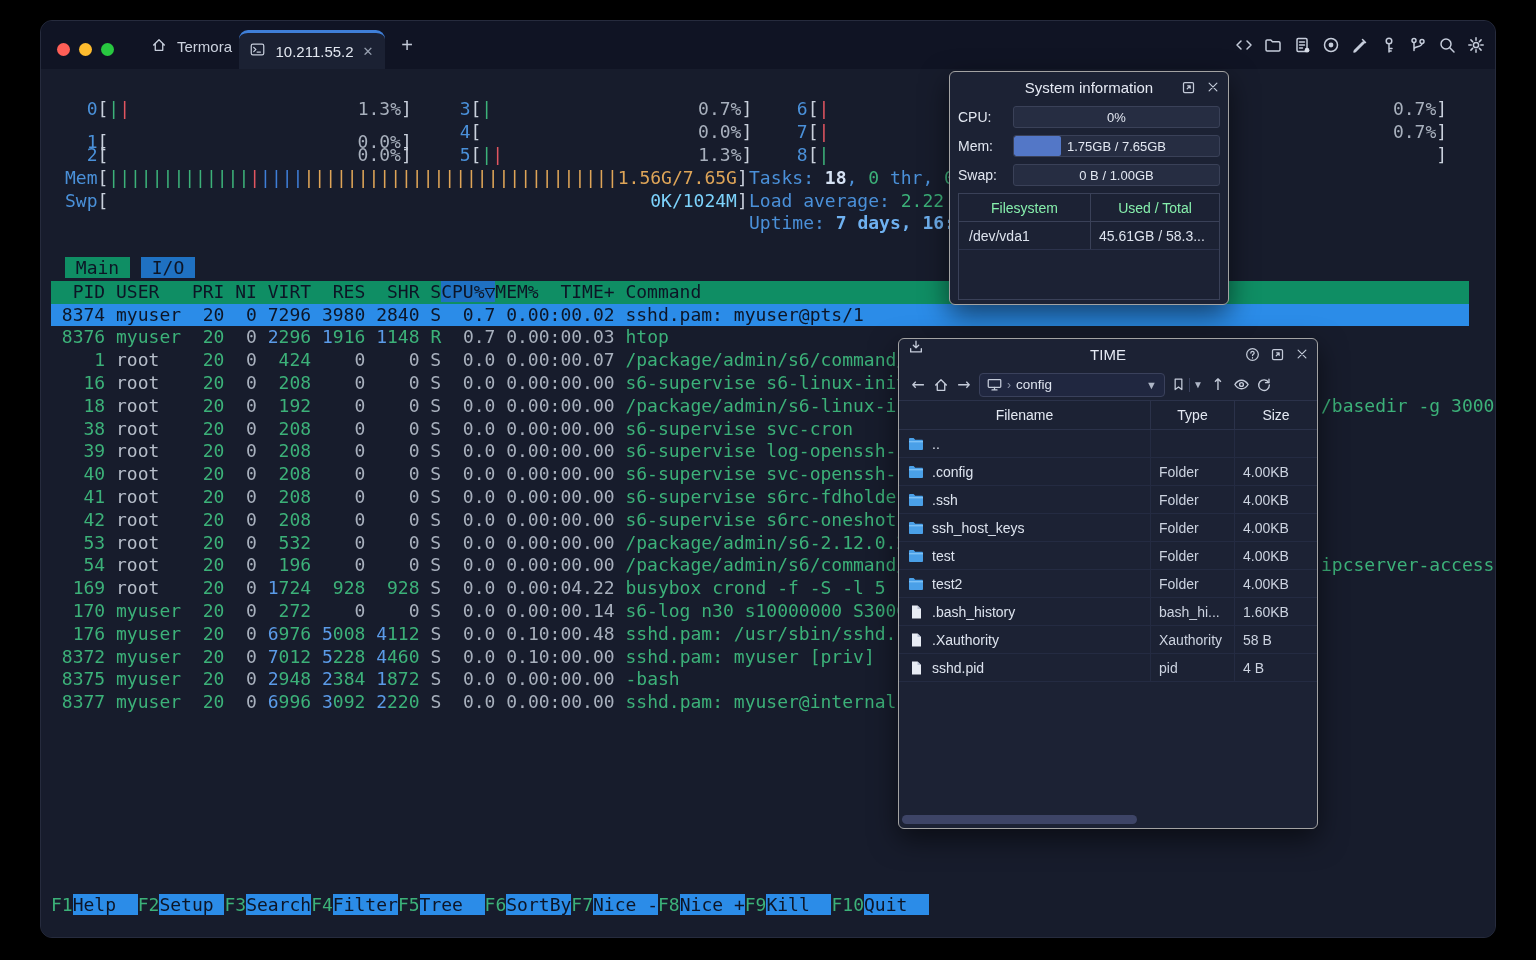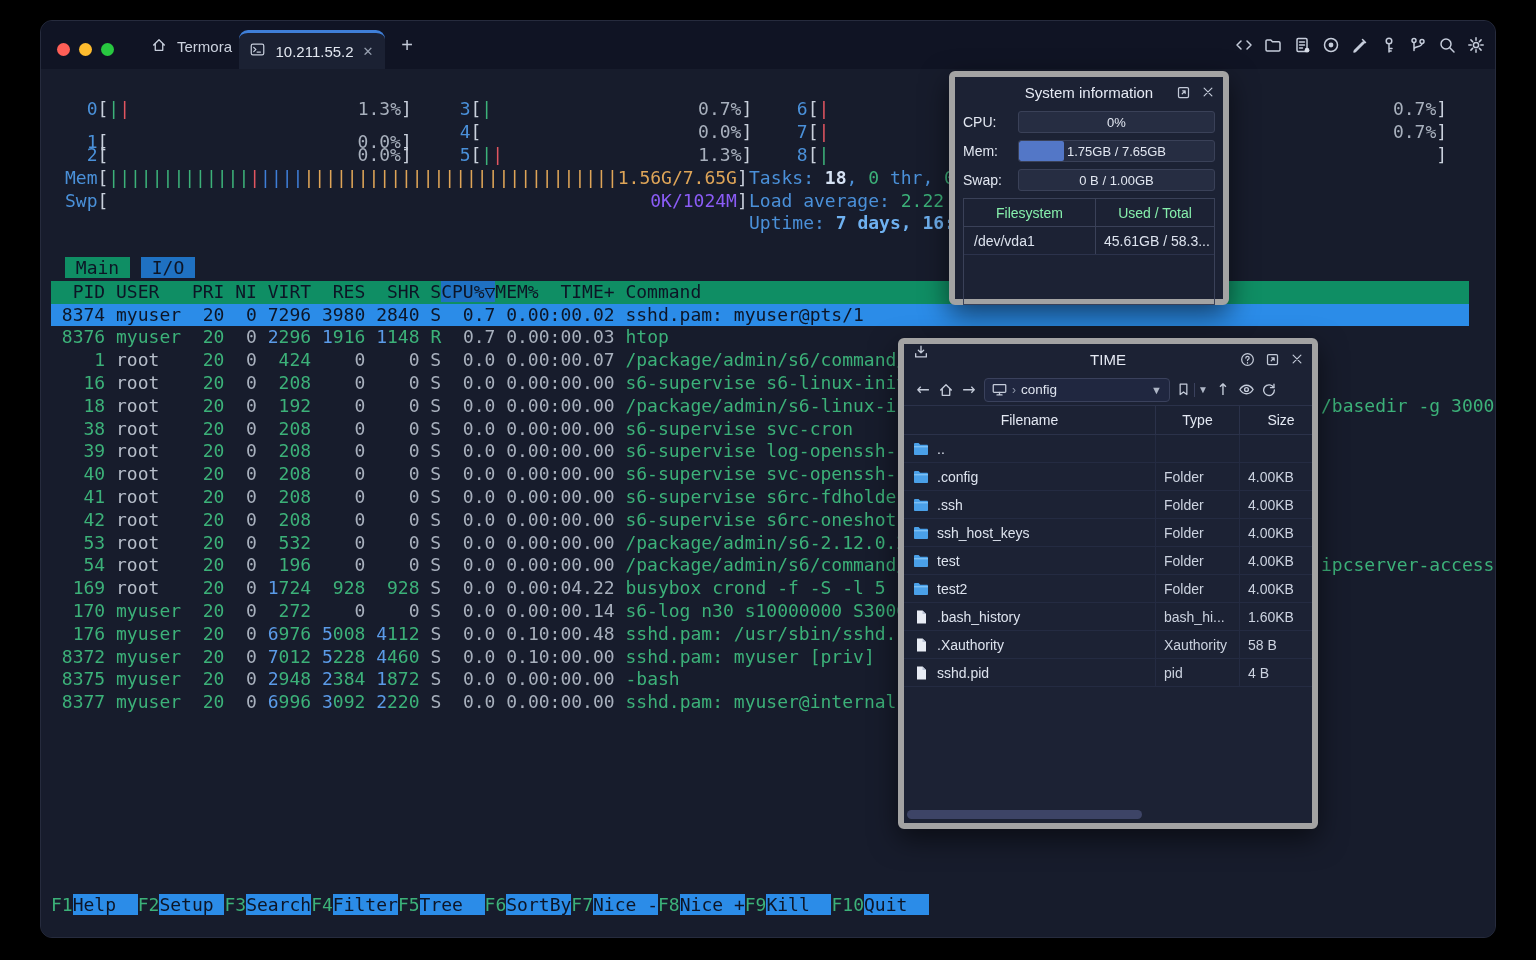--- a/index.html
+++ b/index.html
@@ -18,21 +18,21 @@
            display:flex;align-items:center;justify-content:center;}
   .toolbar{position:absolute;right:10px;top:15px;display:flex;gap:11px;align-items:center;}
   .tbi{width:18px;height:18px;display:inline-flex;}
   .tbi svg{stroke:#c5ccda;fill:none;stroke-width:1.5;stroke-linecap:round;stroke-linejoin:round;}
   
   .termbg{position:absolute;left:0;top:48px;right:0;bottom:0;background:#171c2c;}
   #htop-layer{position:absolute;left:0;top:0;width:1456px;height:918px;z-index:1;
               font-family:"DejaVu Sans Mono",monospace;font-size:18px;}
   .tl{position:absolute;white-space:pre;line-height:22.8px;height:22.8px;color:#c9d0dc;}
   
-  .panel{position:absolute;background:#1c2234;border:6px solid #a3a3a3;border-radius:6px;
+  .panel{position:absolute;background:#1c2234;border:1px solid #a3a3a3;border-radius:6px;
          box-shadow:0 10px 28px rgba(0,0,0,.55);font-family:"Liberation Sans",sans-serif;
          color:#dfe4ee;z-index:10;box-sizing:border-box;}
   .ptitle{height:30px;display:flex;align-items:center;justify-content:center;position:relative;
           font-size:15px;color:#e6eaf4;}
   .pticons{position:absolute;right:8px;top:0;height:30px;display:flex;align-items:center;gap:10px;}
   .pticons .tbi svg{stroke:#c3cad8;}
   .ptleft{position:absolute;left:9px;top:0;height:30px;display:flex;align-items:center;}
   
   .sysinfo{left:908px;top:50px;width:280px;height:234px;}
   .sirow{display:flex;align-items:center;margin:0 8px 7px 8px;height:22px;}
@@ -168,21 +168,21 @@
       <div class="tl" style="left: 24px; top: 77.4px;"><span style="color: rgb(74, 144, 217);">  0</span><span style="color: rgb(201, 208, 220);">[</span><span style="color: rgb(60, 177, 121);">|</span><span style="color: rgb(224, 85, 96);">|</span><span>                     </span><span style="color: rgb(168, 176, 189);">1.3%</span><span style="color: rgb(201, 208, 220);">]</span></div>
       <div class="tl" style="left: 24px; top: 103px; margin-top: 7px;"><span style="color: rgb(74, 144, 217);">  1</span><span style="color: rgb(201, 208, 220);">[</span><span>                       </span><span style="color: rgb(168, 176, 189);">0.0%</span><span style="color: rgb(201, 208, 220);">]</span></div>
       <div class="tl" style="left: 24px; top: 123px;"><span style="color: rgb(74, 144, 217);">  2</span><span style="color: rgb(201, 208, 220);">[</span><span>                       </span><span style="color: rgb(168, 176, 189);">0.0%</span><span style="color: rgb(201, 208, 220);">]</span></div>
       <div class="tl" style="left: 397px; top: 77.4px;"><span style="color: rgb(74, 144, 217);">  3</span><span style="color: rgb(201, 208, 220);">[</span><span style="color: rgb(60, 177, 121);">|</span><span>                   </span><span style="color: rgb(168, 176, 189);">0.7%</span><span style="color: rgb(201, 208, 220);">]</span></div>
       <div class="tl" style="left: 397px; top: 100.2px;"><span style="color: rgb(74, 144, 217);">  4</span><span style="color: rgb(201, 208, 220);">[</span><span>                    </span><span style="color: rgb(168, 176, 189);">0.0%</span><span style="color: rgb(201, 208, 220);">]</span></div>
       <div class="tl" style="left: 397px; top: 123px;"><span style="color: rgb(74, 144, 217);">  5</span><span style="color: rgb(201, 208, 220);">[</span><span style="color: rgb(60, 177, 121);">|</span><span style="color: rgb(224, 85, 96);">|</span><span>                  </span><span style="color: rgb(168, 176, 189);">1.3%</span><span style="color: rgb(201, 208, 220);">]</span></div>
       <div class="tl" style="left: 745px; top: 77.4px;"><span style="color: rgb(74, 144, 217);"> 6</span><span style="color: rgb(201, 208, 220);">[</span><span style="color: rgb(224, 85, 96);">|</span><span>                                                    </span><span style="color: rgb(168, 176, 189);">0.7%</span><span style="color: rgb(201, 208, 220);">]</span></div>
       <div class="tl" style="left: 745px; top: 100.2px;"><span style="color: rgb(74, 144, 217);"> 7</span><span style="color: rgb(201, 208, 220);">[</span><span style="color: rgb(224, 85, 96);">|</span><span>                                                    </span><span style="color: rgb(168, 176, 189);">0.7%</span><span style="color: rgb(201, 208, 220);">]</span></div>
       <div class="tl" style="left: 745px; top: 123px;"><span style="color: rgb(74, 144, 217);"> 8</span><span style="color: rgb(201, 208, 220);">[</span><span style="color: rgb(60, 177, 121);">|</span><span>                                                        </span><span style="color: rgb(168, 176, 189);"></span><span style="color: rgb(201, 208, 220);">]</span></div>
       <div class="tl" style="left: 24px; top: 145.8px;"><span style="color: rgb(74, 144, 217);">Mem</span><span style="color: rgb(201, 208, 220);">[</span><span style="color: rgb(60, 177, 121);">|||||||||||||</span><span style="color: rgb(224, 85, 96);">|</span><span style="color: rgb(63, 126, 216);">||||</span><span style="color: rgb(223, 165, 88);">|||||||||||||||||||||||||||||</span><span></span><span style="color: rgb(223, 165, 88);">1.56G/7.65G</span><span style="color: rgb(201, 208, 220);">]</span></div>
-      <div class="tl" style="left: 24px; top: 168.6px;"><span style="color: rgb(74, 144, 217);">Swp</span><span style="color: rgb(201, 208, 220);">[</span><span>                                                  </span><span style="color: #8b5cf6;">0K/1024M</span><span style="color: rgb(201, 208, 220);">]</span></div>
+      <div class="tl" style="left: 24px; top: 168.6px;"><span style="color: rgb(74, 144, 217);">Swp</span><span style="color: rgb(201, 208, 220);">[</span><span>                                                  </span><span style="color: #7dd3fc;">0K/1024M</span><span style="color: rgb(201, 208, 220);">]</span></div>
       <div class="tl" style="left: 708px; top: 145.8px;"><span style="color: rgb(74, 144, 217);">Tasks: </span><span style="color: rgb(214, 226, 244); font-weight: bold;">18</span><span style="color: rgb(74, 144, 217);">, </span><span style="color: rgb(60, 177, 121);">0</span><span style="color: rgb(74, 144, 217);"> thr, </span><span style="color: rgb(60, 177, 121);">0</span><span style="color: rgb(74, 144, 217);"> kt</span></div>
       <div class="tl" style="left: 708px; top: 168.6px;"><span style="color: rgb(74, 144, 217);">Load average: </span><span style="color: rgb(60, 177, 121);">2.22</span><span style="color: rgb(168, 176, 189);"> 1.7</span></div>
       <div class="tl" style="left: 708px; top: 191.4px;"><span style="color: rgb(74, 144, 217);">Uptime: </span><span style="color: rgb(111, 177, 240); font-weight: bold;">7 days, 16:28</span></div>
       <div class="tl" style="left: 24px; top: 235.8px;"><span style="color: rgb(13, 21, 38); background: rgb(15, 142, 100);"> Main </span><span> </span><span style="color: rgb(13, 21, 38); background: rgb(31, 113, 194);"> I/O </span></div>
       <div class="tl" style="left: 10px; top: 259.8px; width: 1418px; background: rgb(15, 142, 100);"><span style="color: rgb(13, 21, 38);">  PID</span><span> </span><span style="color: rgb(13, 21, 38);">USER   </span><span style="color: rgb(13, 21, 38);">PRI</span><span style="color: rgb(13, 21, 38);"> NI</span><span style="color: rgb(13, 21, 38);"> VIRT</span><span style="color: rgb(13, 21, 38);">  RES</span><span style="color: rgb(13, 21, 38);">  SHR</span><span> </span><span style="color: rgb(13, 21, 38);">S</span><span style="color: rgb(13, 21, 38); background: rgb(31, 113, 194);">CPU%▽</span><span style="color: rgb(13, 21, 38);">MEM%</span><span style="color: rgb(13, 21, 38);">  TIME+</span><span> </span><span style="color: rgb(13, 21, 38);">Command</span></div>
       <div class="tl" style="left: 10px; top: 282.6px; width: 1418px; background: rgb(43, 140, 232);"><span style="color: rgb(13, 21, 38);"> 8374</span><span> </span><span style="color: rgb(13, 21, 38);">myuser </span><span style="color: rgb(13, 21, 38);"> 20</span><span style="color: rgb(13, 21, 38);">  0</span><span style="color: rgb(13, 21, 38);"> 7296</span><span style="color: rgb(13, 21, 38);"> 3980</span><span style="color: rgb(13, 21, 38);"> 2840</span><span> </span><span style="color: rgb(13, 21, 38);">S</span><span style="color: rgb(13, 21, 38);">  0.7</span><span style="color: rgb(13, 21, 38);"> 0.0</span><span style="color: rgb(13, 21, 38);">0:00.02</span><span> </span><span style="color: rgb(13, 21, 38);">sshd.pam: myuser@pts/1</span></div>
       <div class="tl" style="left: 10px; top: 305.4px;"><span style="color: rgb(60, 177, 121);"> 8376</span><span> </span><span style="color: rgb(60, 177, 121);">myuser </span><span style="color: rgb(60, 177, 121);"> 20</span><span style="color: rgb(168, 176, 189);">  0</span><span> </span><span style="color: rgb(91, 155, 232);">2</span><span style="color: rgb(60, 177, 121);">296</span><span> </span><span style="color: rgb(91, 155, 232);">1</span><span style="color: rgb(60, 177, 121);">916</span><span> </span><span style="color: rgb(91, 155, 232);">1</span><span style="color: rgb(60, 177, 121);">148</span><span> </span><span style="color: rgb(60, 177, 121);">R</span><span style="color: rgb(168, 176, 189);">  0.7</span><span style="color: rgb(168, 176, 189);"> 0.0</span><span style="color: rgb(168, 176, 189);">0:00.03</span><span> </span><span style="color: rgb(60, 177, 121);">htop</span></div>
       <div class="tl" style="left: 10px; top: 328.2px;"><span style="color: rgb(60, 177, 121);">    1</span><span> </span><span style="color: rgb(182, 189, 201);">root   </span><span style="color: rgb(60, 177, 121);"> 20</span><span style="color: rgb(168, 176, 189);">  0</span><span style="color: rgb(60, 177, 121);">  424</span><span style="color: rgb(168, 176, 189);">    0</span><span style="color: rgb(168, 176, 189);">    0</span><span> </span><span style="color: rgb(168, 176, 189);">S</span><span style="color: rgb(168, 176, 189);">  0.0</span><span style="color: rgb(168, 176, 189);"> 0.0</span><span style="color: rgb(168, 176, 189);">0:00.07</span><span> </span><span style="color: rgb(60, 177, 121);">/package/admin/s6/command/s6-</span></div>
       <div class="tl" style="left: 10px; top: 351px;"><span style="color: rgb(60, 177, 121);">   16</span><span> </span><span style="color: rgb(182, 189, 201);">root   </span><span style="color: rgb(60, 177, 121);"> 20</span><span style="color: rgb(168, 176, 189);">  0</span><span style="color: rgb(60, 177, 121);">  208</span><span style="color: rgb(168, 176, 189);">    0</span><span style="color: rgb(168, 176, 189);">    0</span><span> </span><span style="color: rgb(168, 176, 189);">S</span><span style="color: rgb(168, 176, 189);">  0.0</span><span style="color: rgb(168, 176, 189);"> 0.0</span><span style="color: rgb(168, 176, 189);">0:00.00</span><span> </span><span style="color: rgb(60, 177, 121);">s6-supervise s6-linux-init-sh</span></div>
       <div class="tl" style="left: 10px; top: 373.8px;"><span style="color: rgb(60, 177, 121);">   18</span><span> </span><span style="color: rgb(182, 189, 201);">root   </span><span style="color: rgb(60, 177, 121);"> 20</span><span style="color: rgb(168, 176, 189);">  0</span><span style="color: rgb(60, 177, 121);">  192</span><span style="color: rgb(168, 176, 189);">    0</span><span style="color: rgb(168, 176, 189);">    0</span><span> </span><span style="color: rgb(168, 176, 189);">S</span><span style="color: rgb(168, 176, 189);">  0.0</span><span style="color: rgb(168, 176, 189);"> 0.0</span><span style="color: rgb(168, 176, 189);">0:00.00</span><span> </span><span style="color: rgb(60, 177, 121);">/package/admin/s6-linux-init/</span></div>

